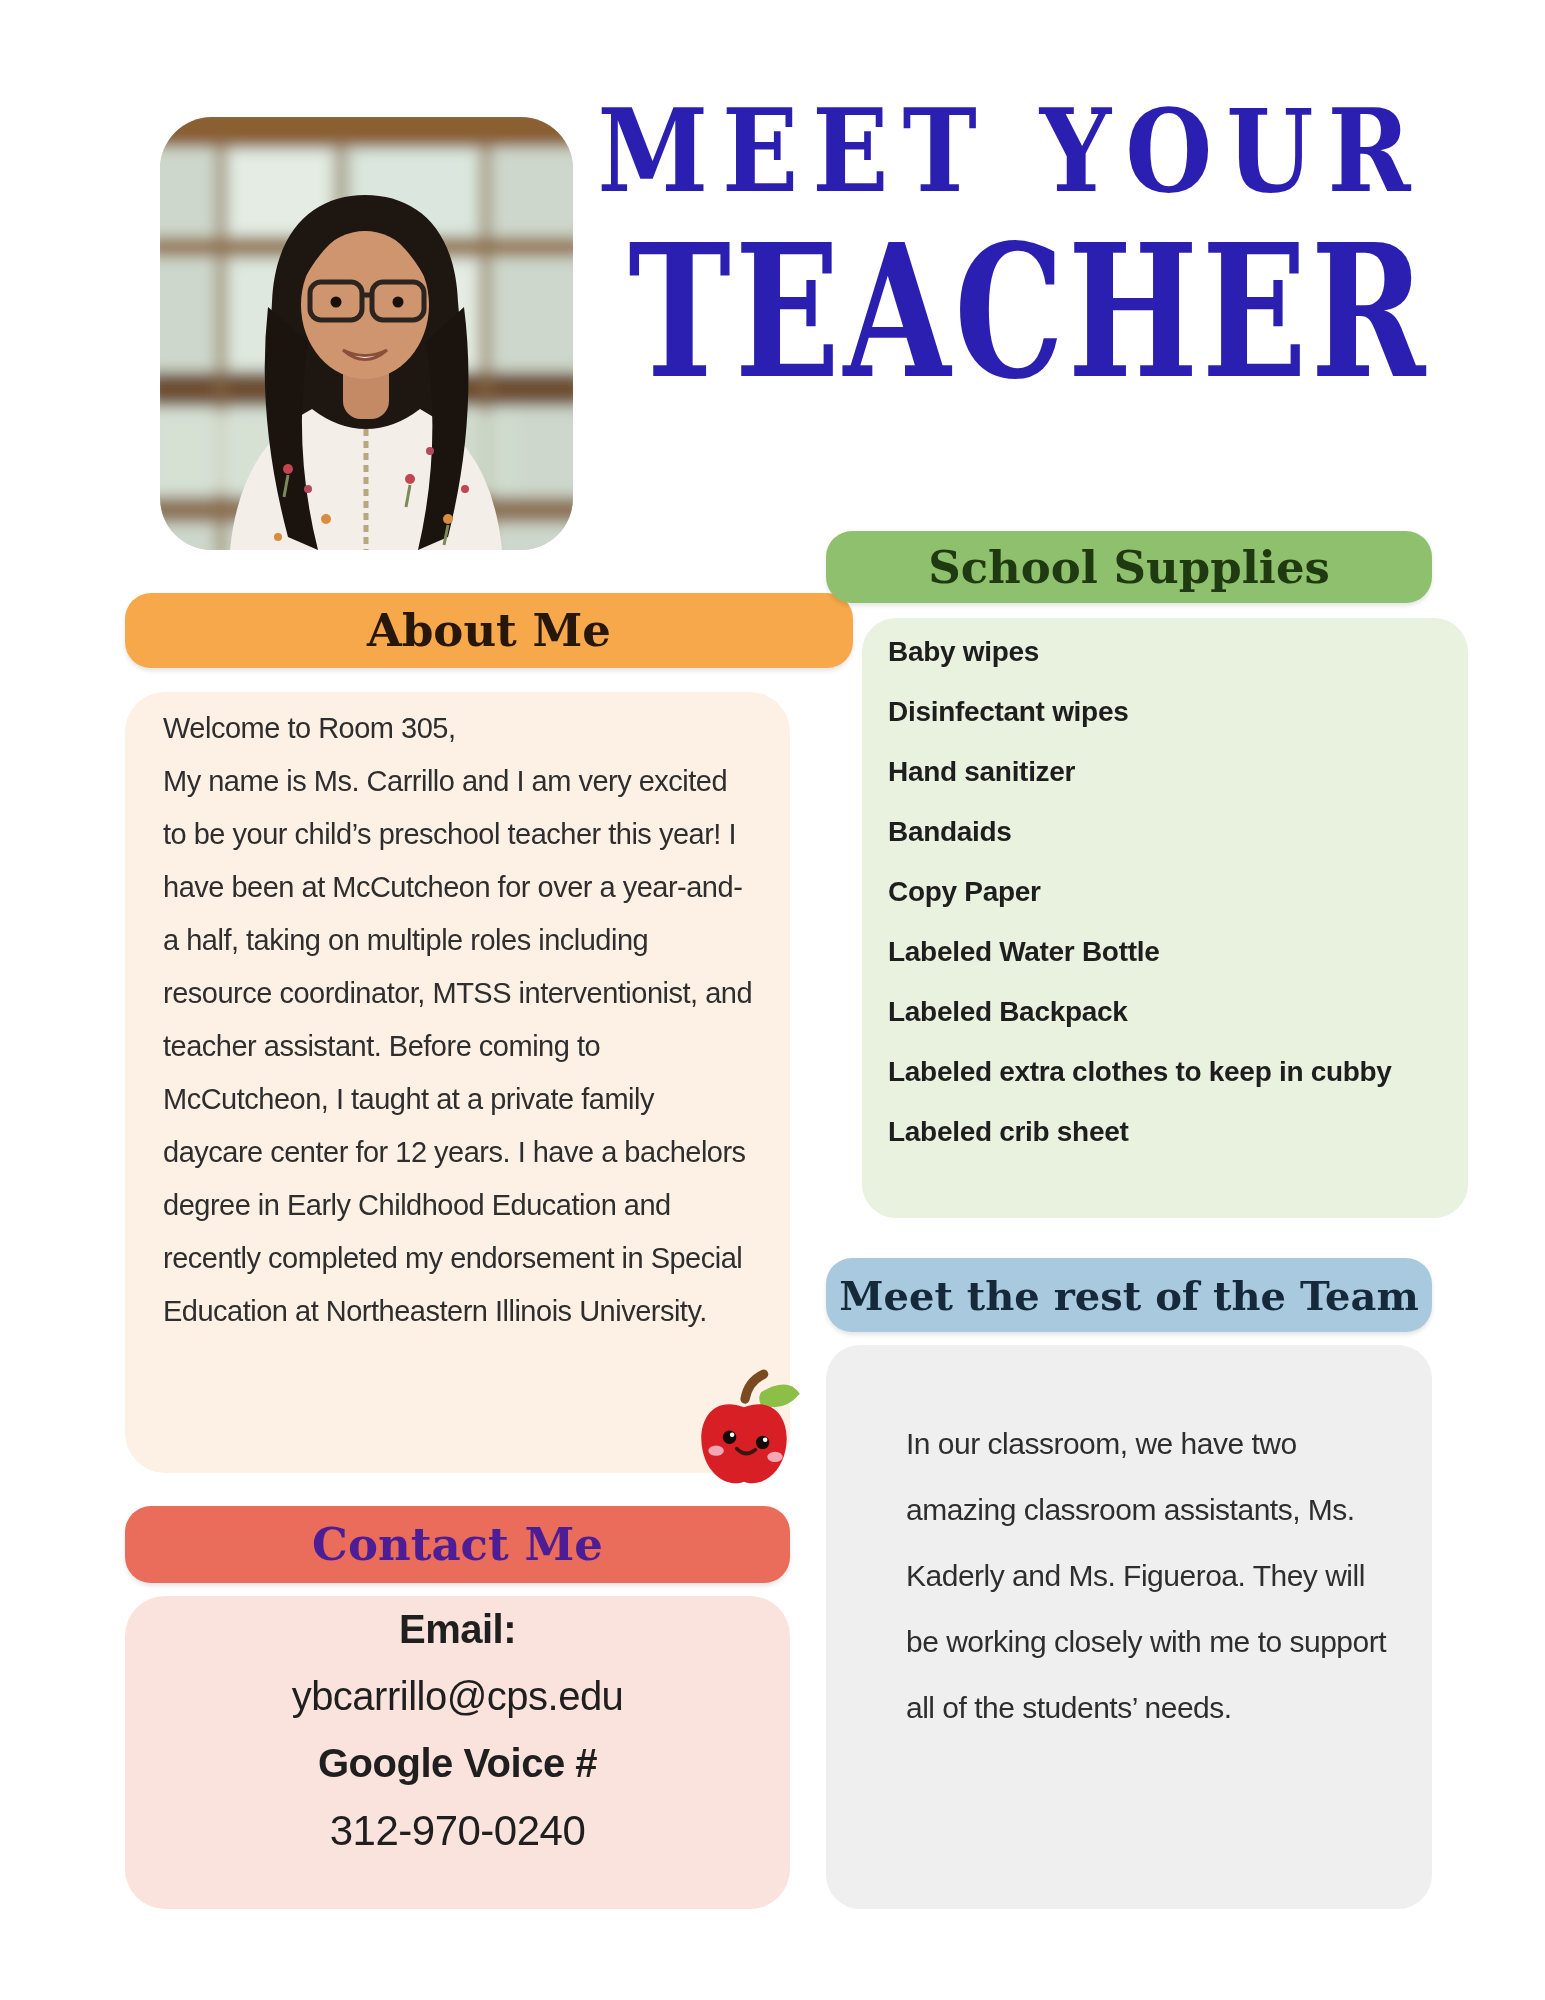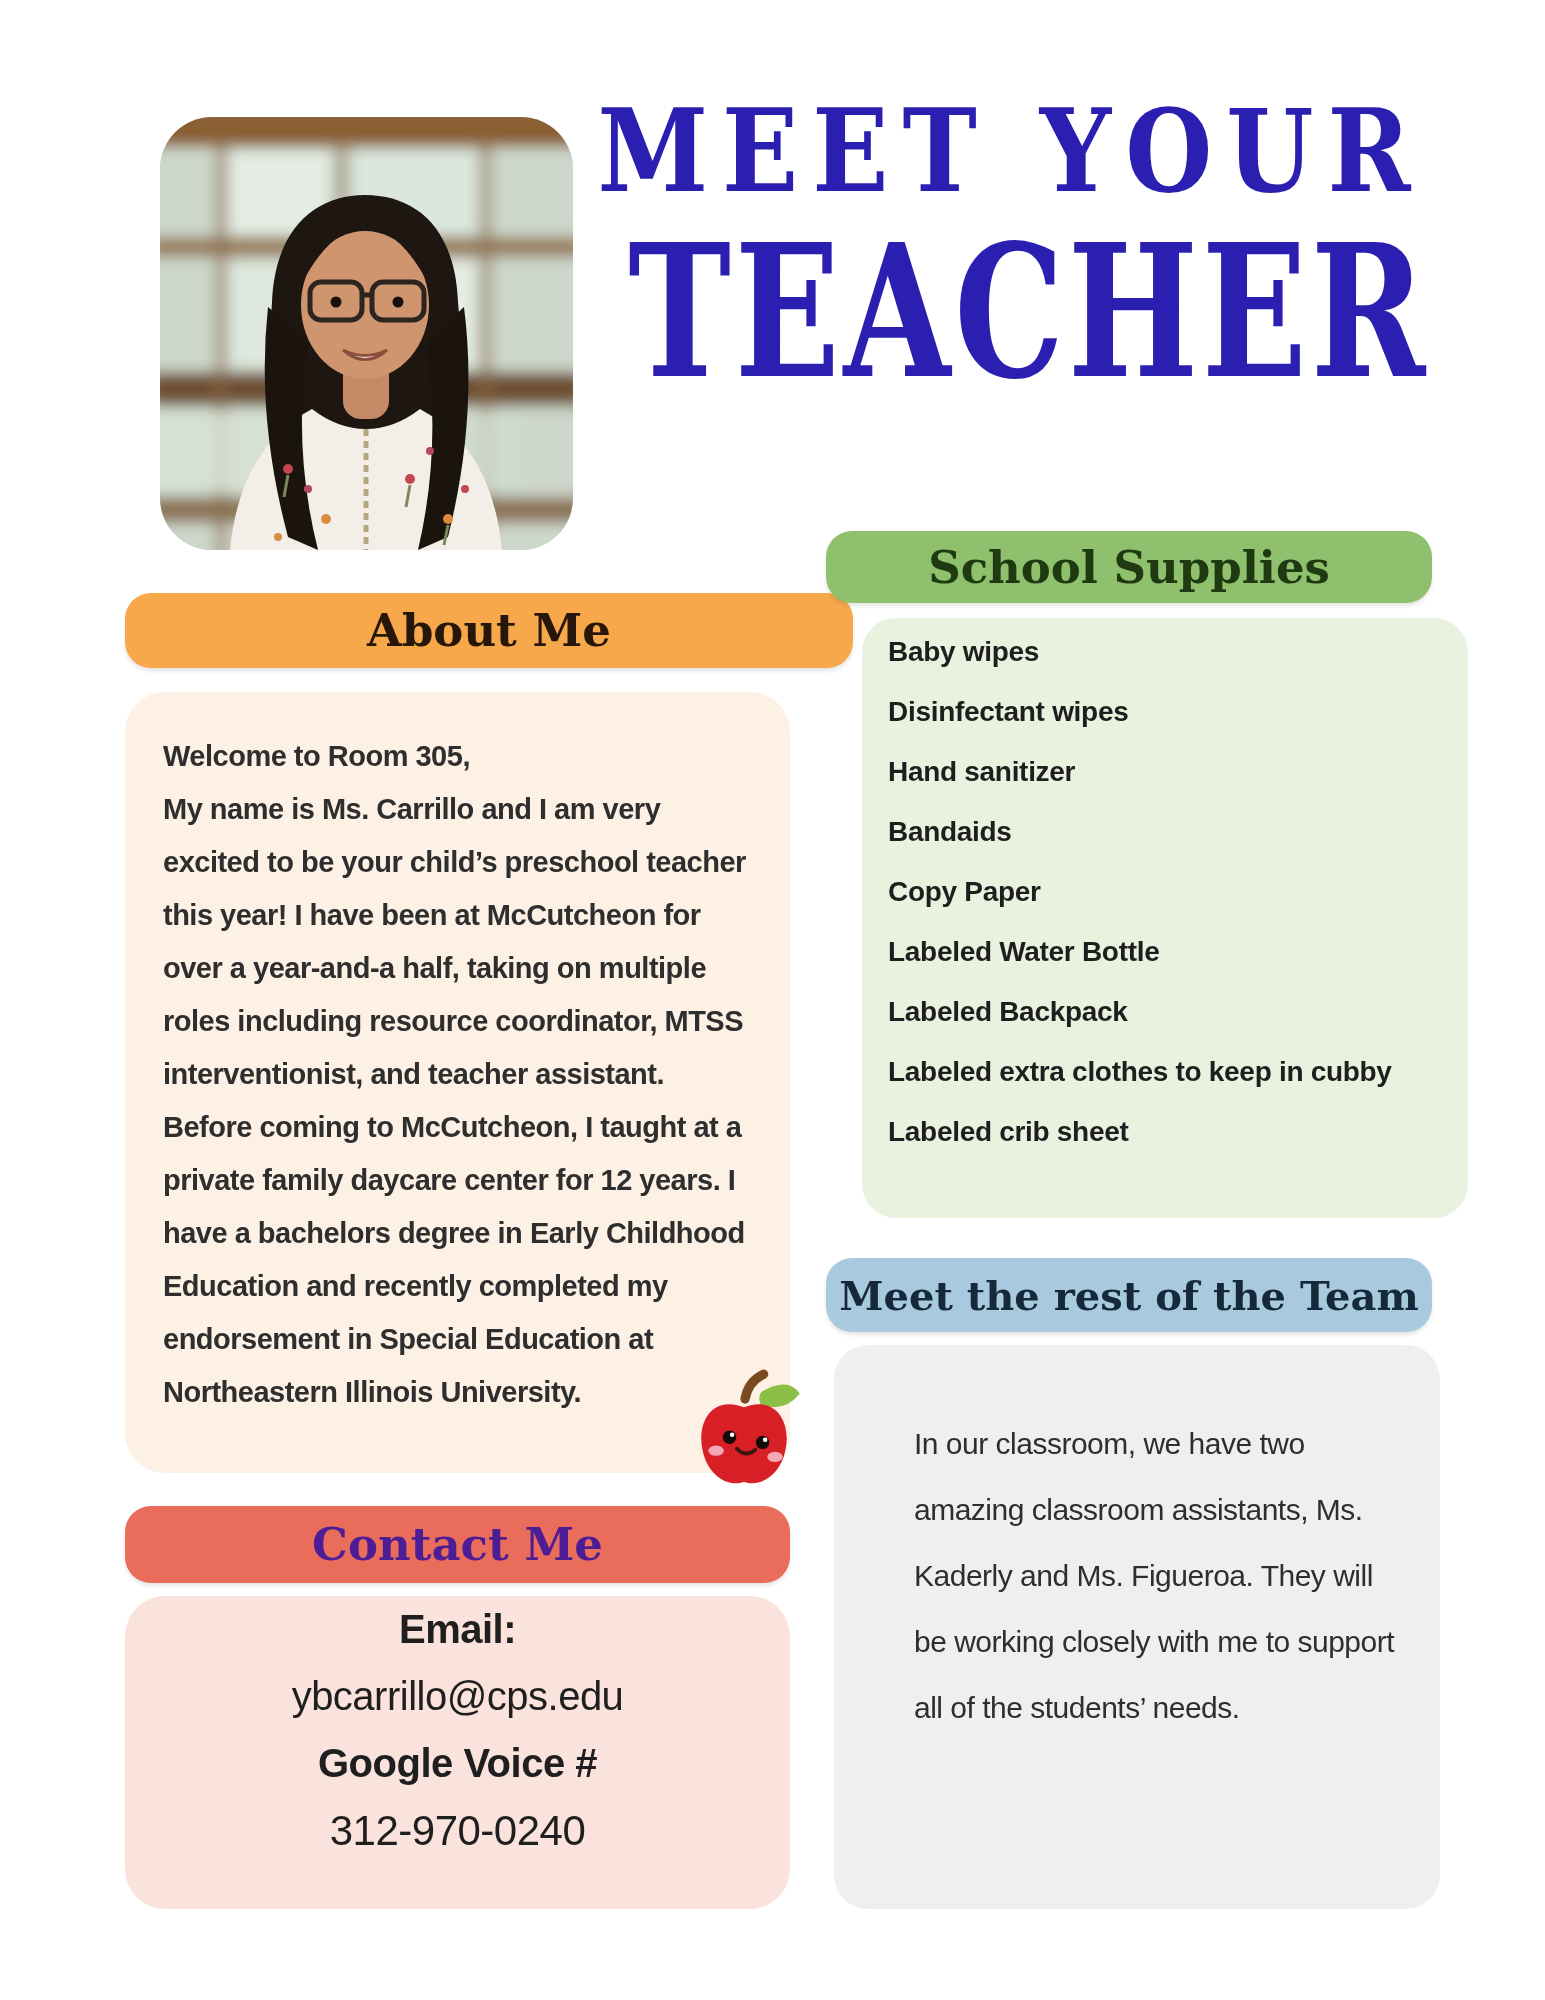--- a/index.html
+++ b/index.html
@@ -36,22 +36,22 @@
   }
   .about-banner    { left:125px; top:593px;  width:728px; height:75px; font-size:45px; }
   .contact-banner  { left:125px; top:1506px; width:665px; height:77px; font-size:45px; }
   .supplies-banner { left:826px; top:531px;  width:606px; height:72px; font-size:45px; }
   .team-banner     { left:826px; top:1258px; width:606px; height:74px; font-size:40px; }
 
   
   .block { position:absolute; border-radius:40px; box-sizing:border-box; }
   .about-block {
     left:125px; top:692px; width:665px; height:781px;
-    padding:38px 36px 0 38px; font-size:29px; line-height:53px;
-    letter-spacing:-0.5px; color:#2e2e2e; white-space:pre-line;font-weight:bold;
+    padding:10px 36px 0 38px; font-size:29px; line-height:53px;
+    letter-spacing:-0.5px; color:#2e2e2e; white-space:pre-line;
   }
   .apple { position:absolute; left:682px; top:1368px; width:124px; height:124px; }
 
   .contact-block {
     left:125px; top:1596px; width:665px; height:313px;
     text-align:center; color:#1f1f1f;
   }
   .contact-line { line-height:67px; font-size:40px; letter-spacing:-0.5px; }
   .c-bold { font-weight:700; }
   .c-phone { font-size:42px; }
@@ -170,15 +170,15 @@
       <div class="supply-item">Hand sanitizer</div>
       <div class="supply-item">Bandaids</div>
       <div class="supply-item">Copy Paper</div>
       <div class="supply-item">Labeled Water Bottle</div>
       <div class="supply-item">Labeled Backpack</div>
       <div class="supply-item">Labeled extra clothes to keep in cubby</div>
       <div class="supply-item">Labeled crib sheet</div>
     </div>
 
   <div class="banner team-banner" style="background-color: rgb(169, 202, 222); color: rgb(22, 41, 58);">Meet the rest of the Team</div>
-  <div class="block team-block" style="background-color: rgb(239, 239, 239); margin-left: 8px;">In our classroom, we have two amazing classroom assistants, Ms. Kaderly and Ms. Figueroa. They will be working closely with me to support all of the students’ needs.</div>
+  <div class="block team-block" style="background-color: rgb(239, 239, 239);">In our classroom, we have two amazing classroom assistants, Ms. Kaderly and Ms. Figueroa. They will be working closely with me to support all of the students’ needs.</div>
 
 </div>
 
 </body></html>

